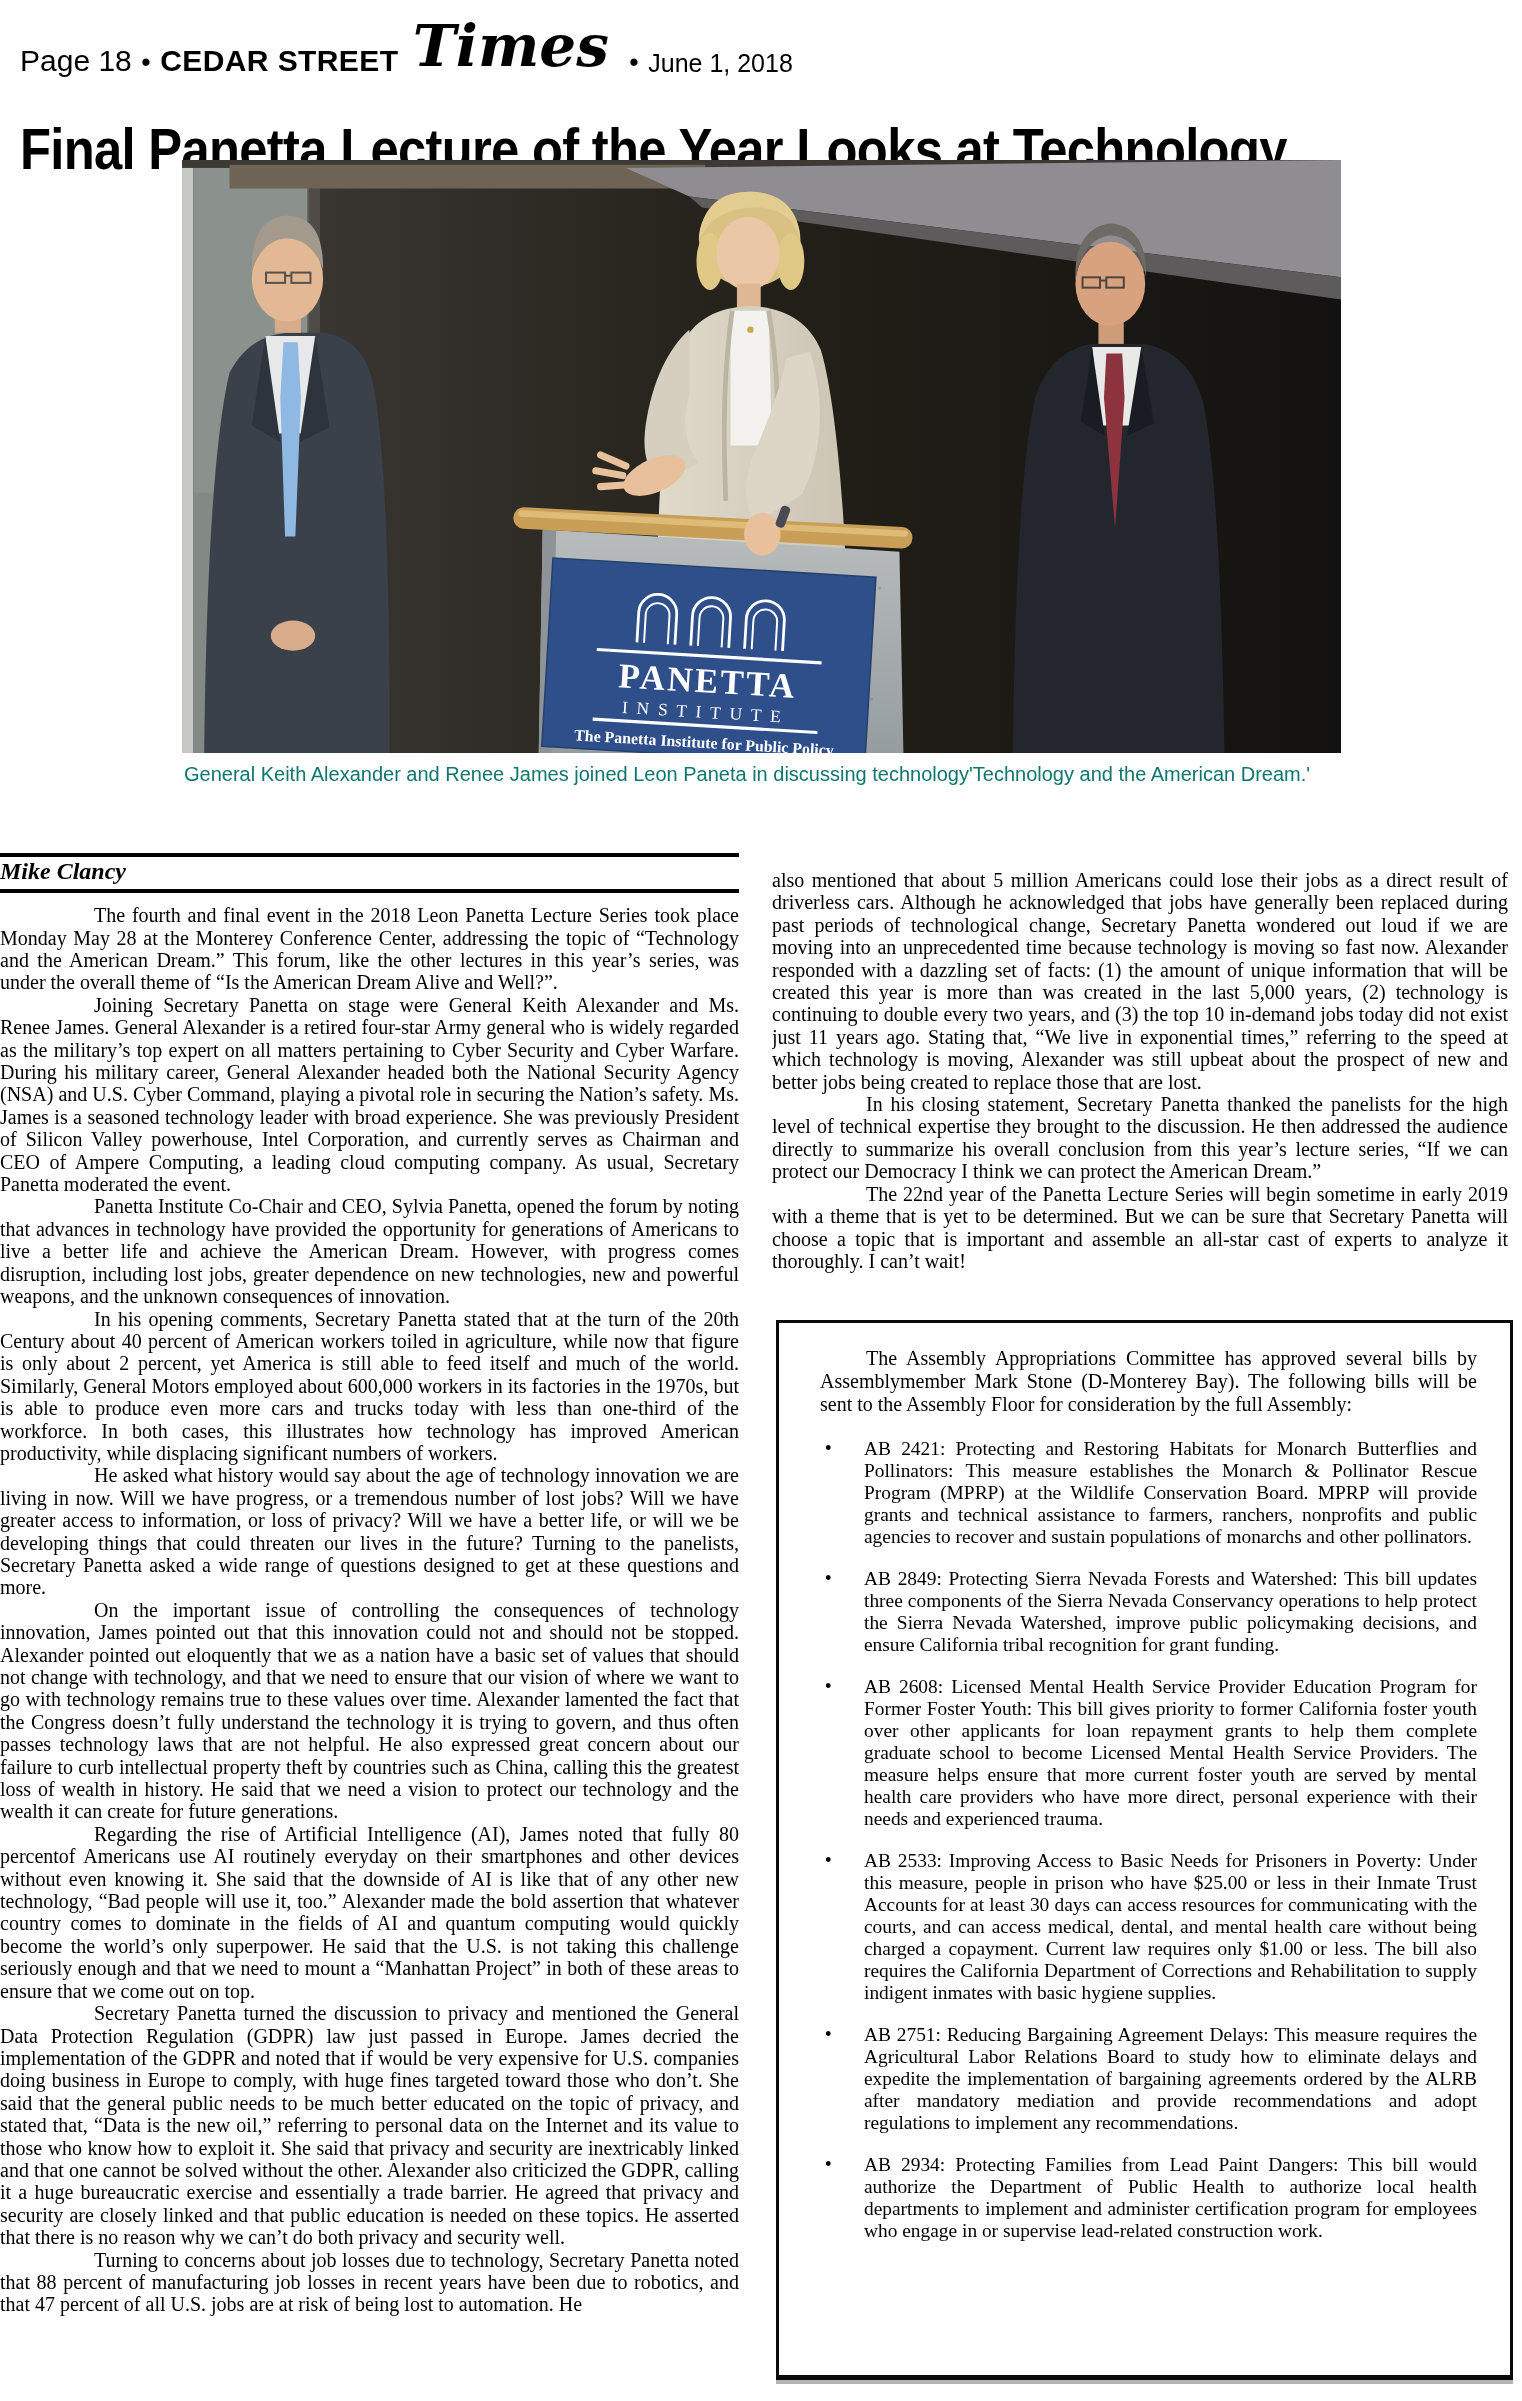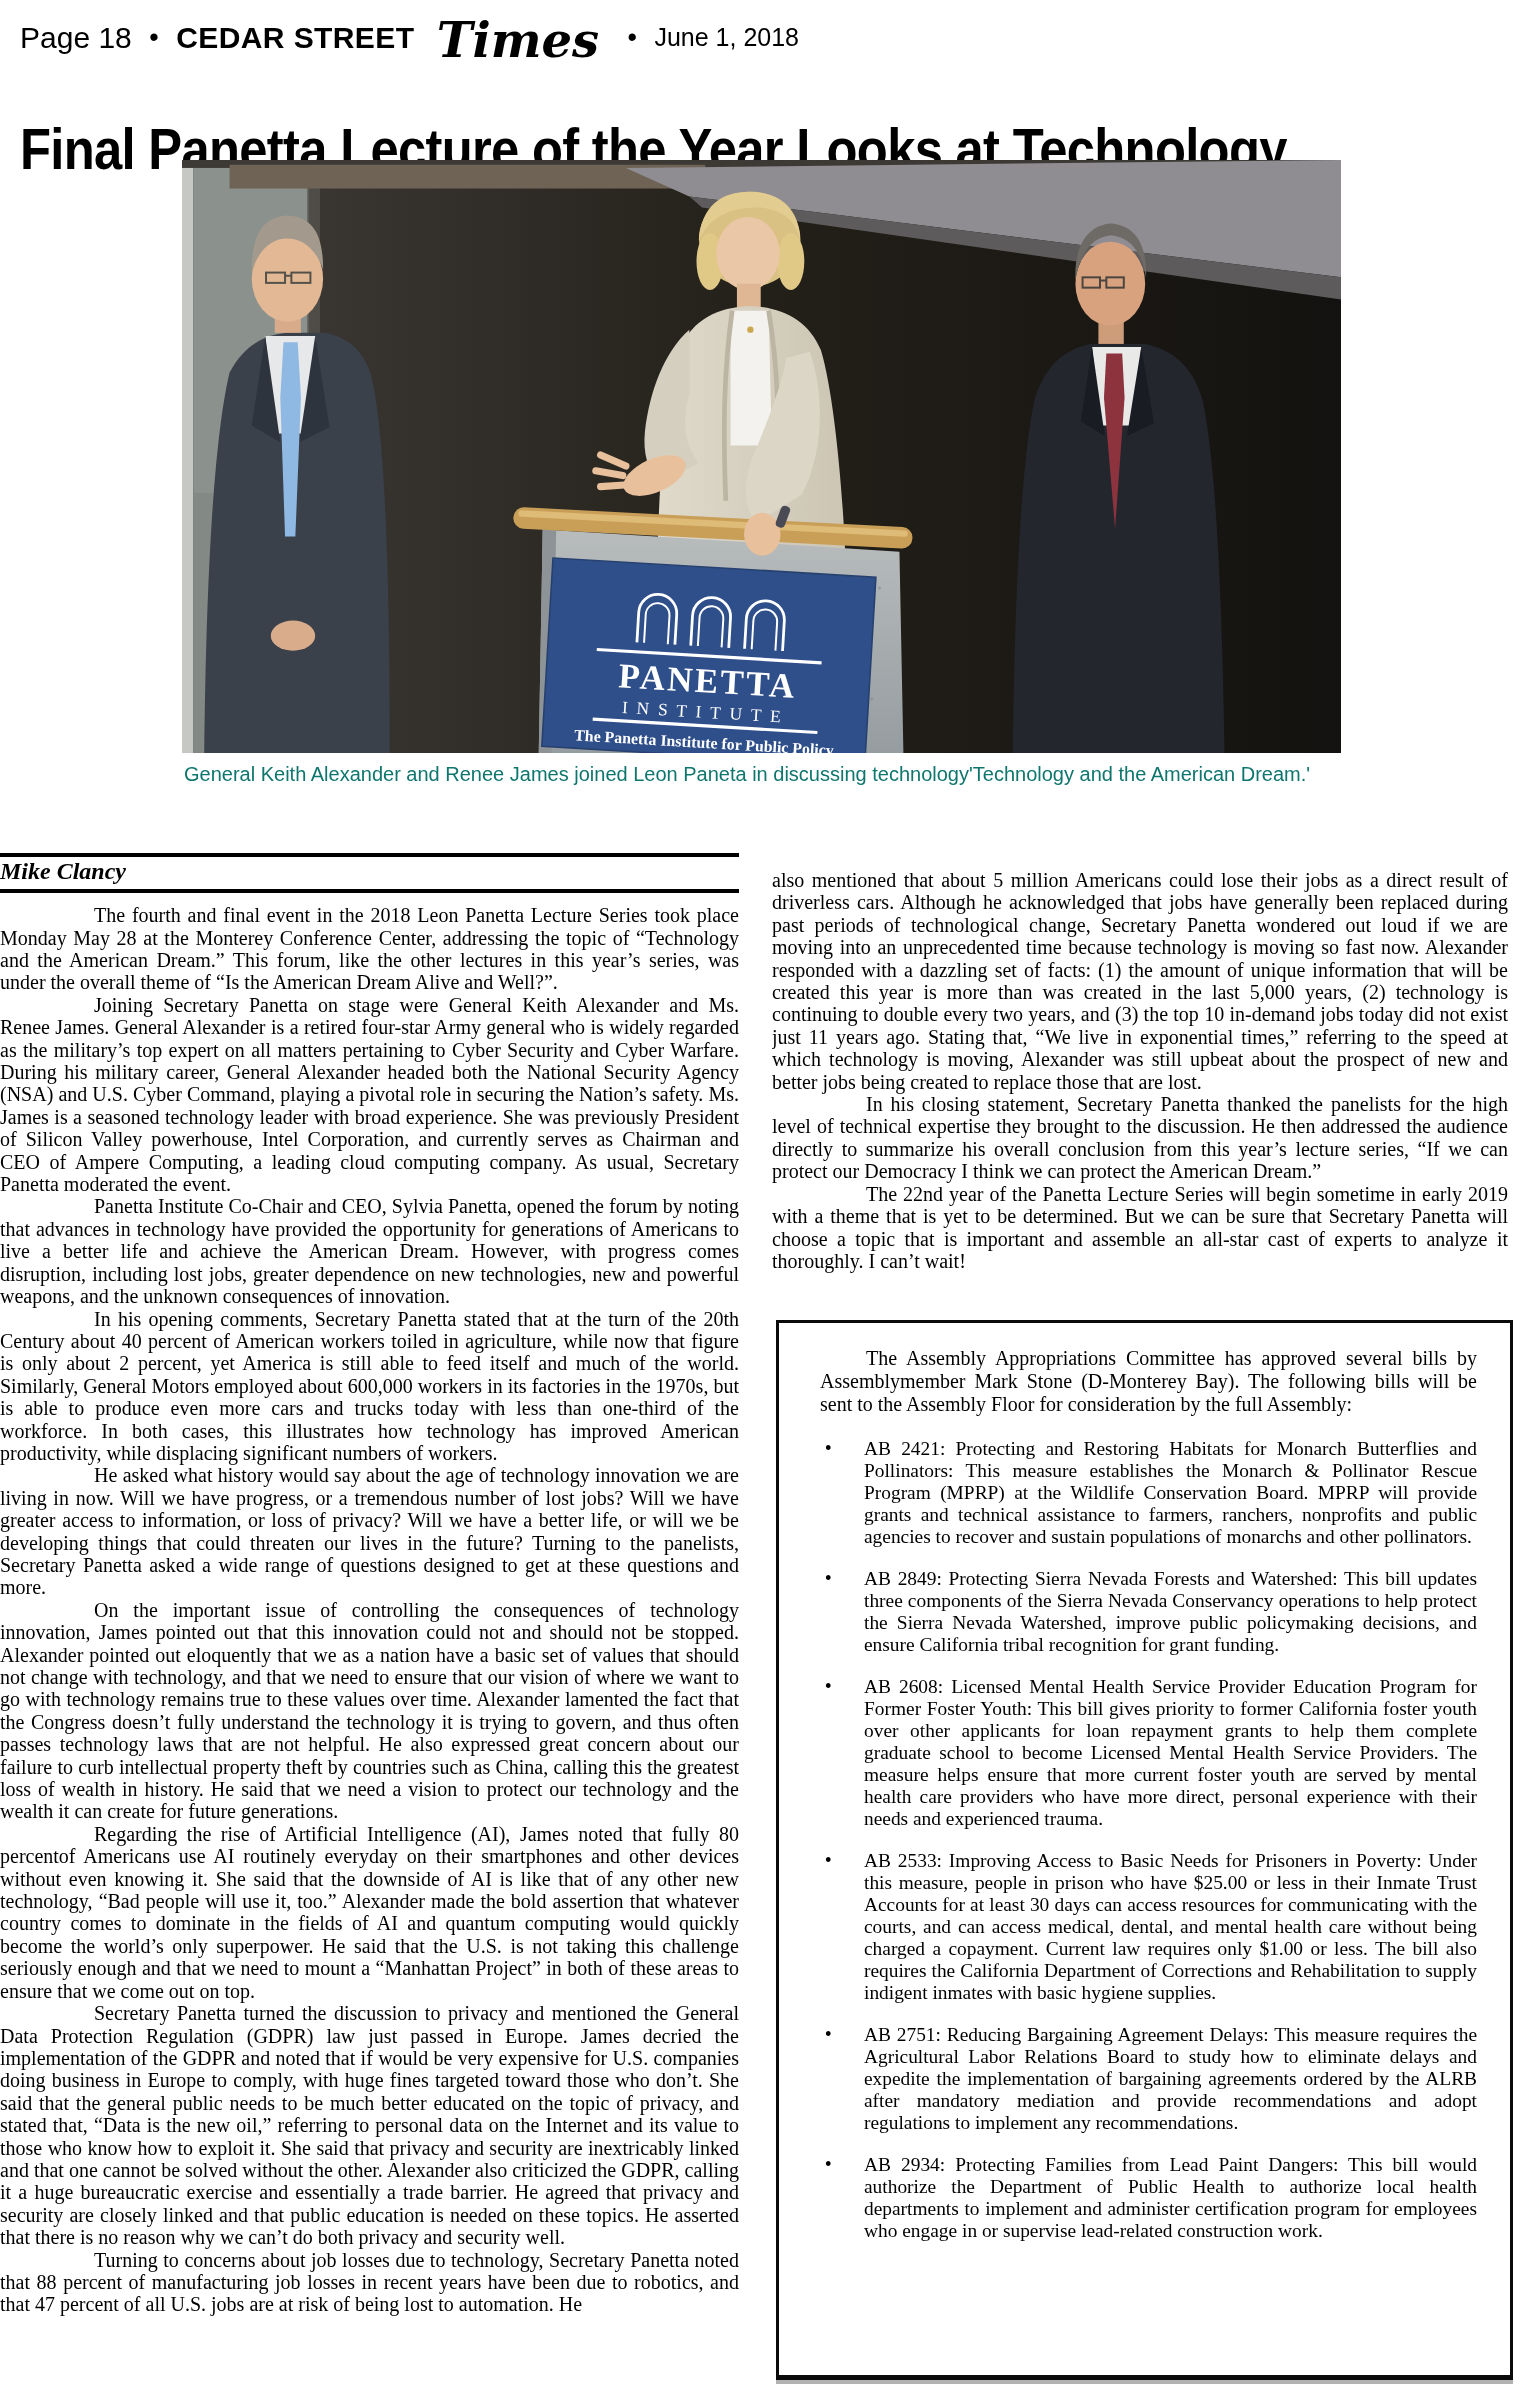--- a/index.html
+++ b/index.html
@@ -1,26 +1,26 @@
 <!DOCTYPE html>
 <html style="font-size:12.7px"><head>
 <meta charset="utf-8">
 <style>
   html,body{margin:0;padding:0;background:#e8e8e8;}
   .page{position:relative;width:1523px;height:2401px;background:#fff;color:#000;
         font-family:"Liberation Serif",serif;overflow:hidden;}
 
   
-  .masthead{position:absolute;left:20px;top:9.5px;display:flex;align-items:center;
-            font-family:"Liberation Sans",sans-serif;white-space:nowrap;gap:8px;}
+  .masthead{position:absolute;left:20px;top:9.5px;display:flex;align-items:flex-end;
+            font-family:"Liberation Sans",sans-serif;white-space:nowrap;}
   .mh-page{font-size:30px;}
   .mh-dot{font-size:27px;margin:0 9.5px;}
   .mh-brand{font-size:30px;font-weight:800;letter-spacing:0.4px;}
   .mh-script{font-family:"DejaVu Serif",serif;font-style:italic;font-weight:bold;
-             font-size:48px;margin:0 11px 0 14.3px;position:relative;top:2.4px;}
+             font-size:58px;margin:0 11px 0 14.3px;position:relative;top:2.4px;}
   .mh-date{font-size:25px;}
 
   
   .headline{position:absolute;left:20px;top:76px;font-family:"Liberation Sans",sans-serif;
             font-weight:bold;font-size:58px;letter-spacing:-0.8px;white-space:nowrap;
             transform:scaleX(.875);transform-origin:left center;}
 
   
   .photo{position:absolute;left:182px;top:160px;width:1159px;height:593px;background:#1d1b19;}
   .photo svg{display:block;}

